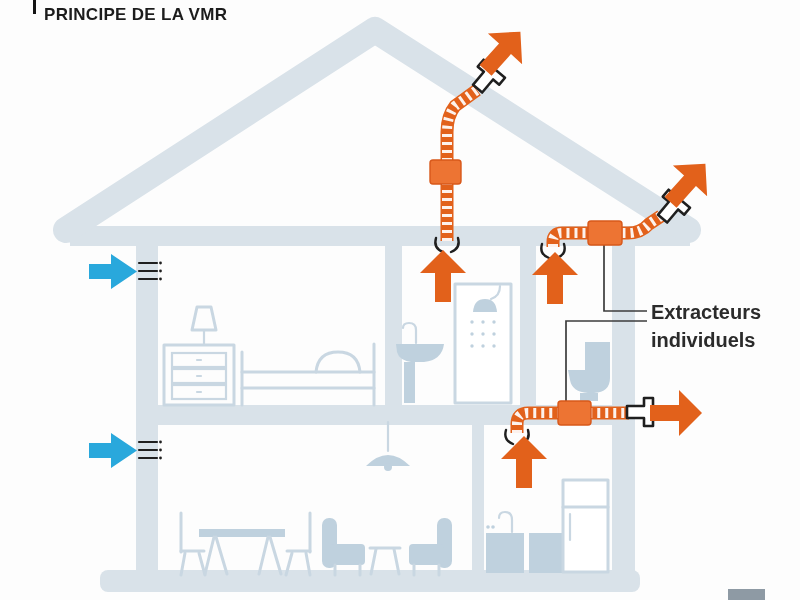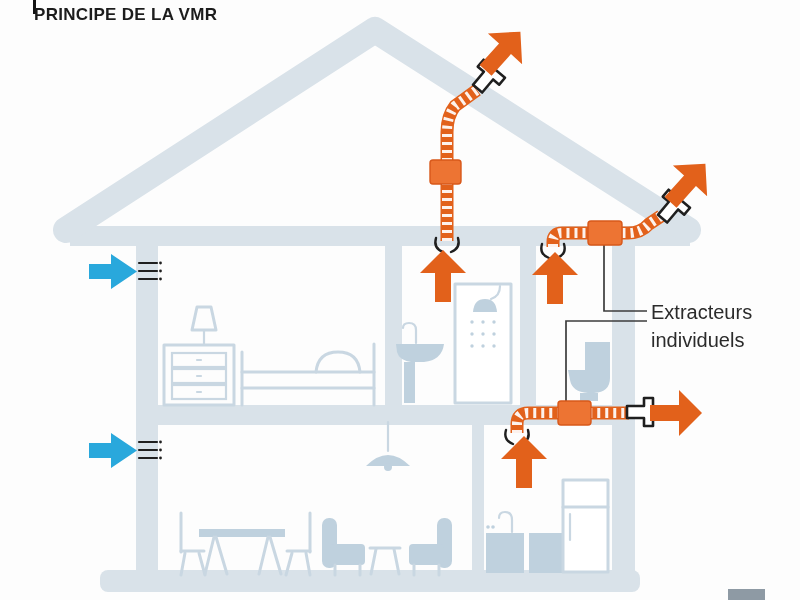--- a/index.html
+++ b/index.html
@@ -1,25 +1,25 @@
 <!DOCTYPE html>
 <html style="--orange: #E2611B; --orange-box: #ED7433; --blue: #29A8DC; --house: #D9E2E9; --furniture-outline: #C9D7E2; --furniture-fill: #BFD1DE; --ink: #1F1F1F; --text: #2B2B2B; --connector: #3C3C3C; --watermark: #8E9AA4;"><head>
 <meta charset="utf-8">
 <style>
   html,body{margin:0;padding:0;background:#fff;}
   .stage{
     position:relative;width:800px;height:600px;background:#FDFDFD;overflow:hidden;
     font-family:"Liberation Sans", sans-serif;
   }
   .title{
-    position:absolute;left:34px;top:5px;margin:0;
+    position:absolute;left:44px;top:5px;margin:0;
     font-size:17px;font-weight:700;letter-spacing:.3px;color:#1c1c1c;
   }
   .title-tick{position:absolute;left:33px;top:0;width:3px;height:14px;background:#141414;}
-  .label{position:absolute;color:var(--text,#2b2b2b);}
+  .label{position:absolute;color:var(--text,#2b2b2b);font-weight:bold;}
   .label span{display:block;}
   .label-inlets{left:36px;top:330px;font-size:21px;line-height:1.14;}
   .label-extractors{left:651px;top:298px;font-size:20px;line-height:1.4;}
   .corner-block{position:absolute;left:728px;top:589px;width:37px;height:11px;background:var(--watermark,#8E9AA4);}
 
   svg{position:absolute;left:0;top:0;}
   .house-fill{fill:var(--house,#D9E2E9);}
   .roof-stroke{stroke:var(--house,#D9E2E9);fill:none;stroke-width:26;stroke-linecap:round;stroke-linejoin:round;}
   .furn{stroke:var(--furniture-outline,#C9D7E2);fill:none;stroke-width:3;stroke-linecap:round;stroke-linejoin:round;}
   .furn-thin{stroke:var(--furniture-outline,#C9D7E2);fill:none;stroke-width:2.2;stroke-linecap:round;}

